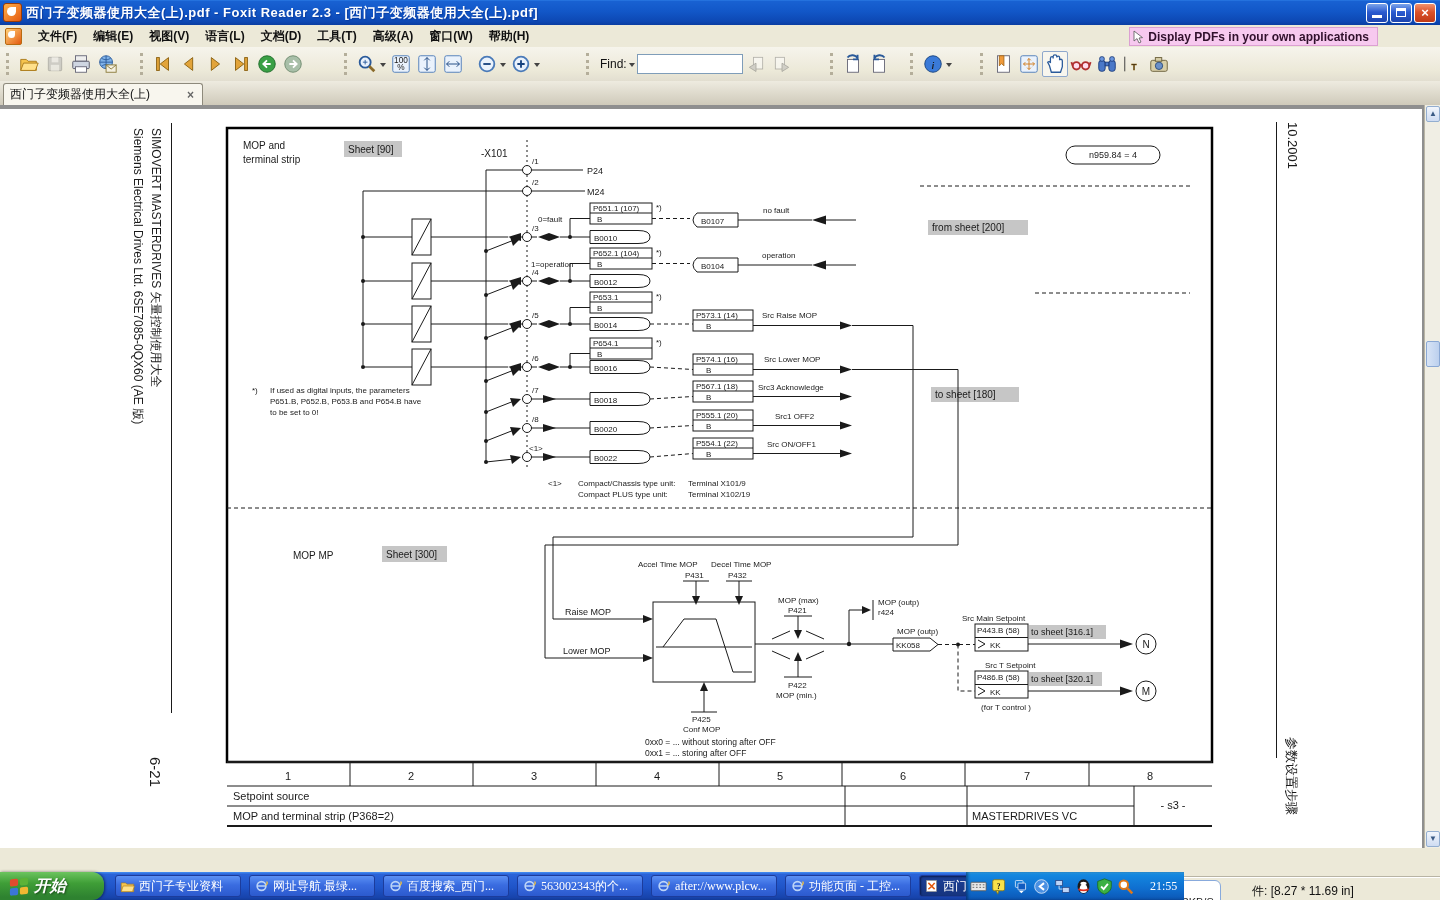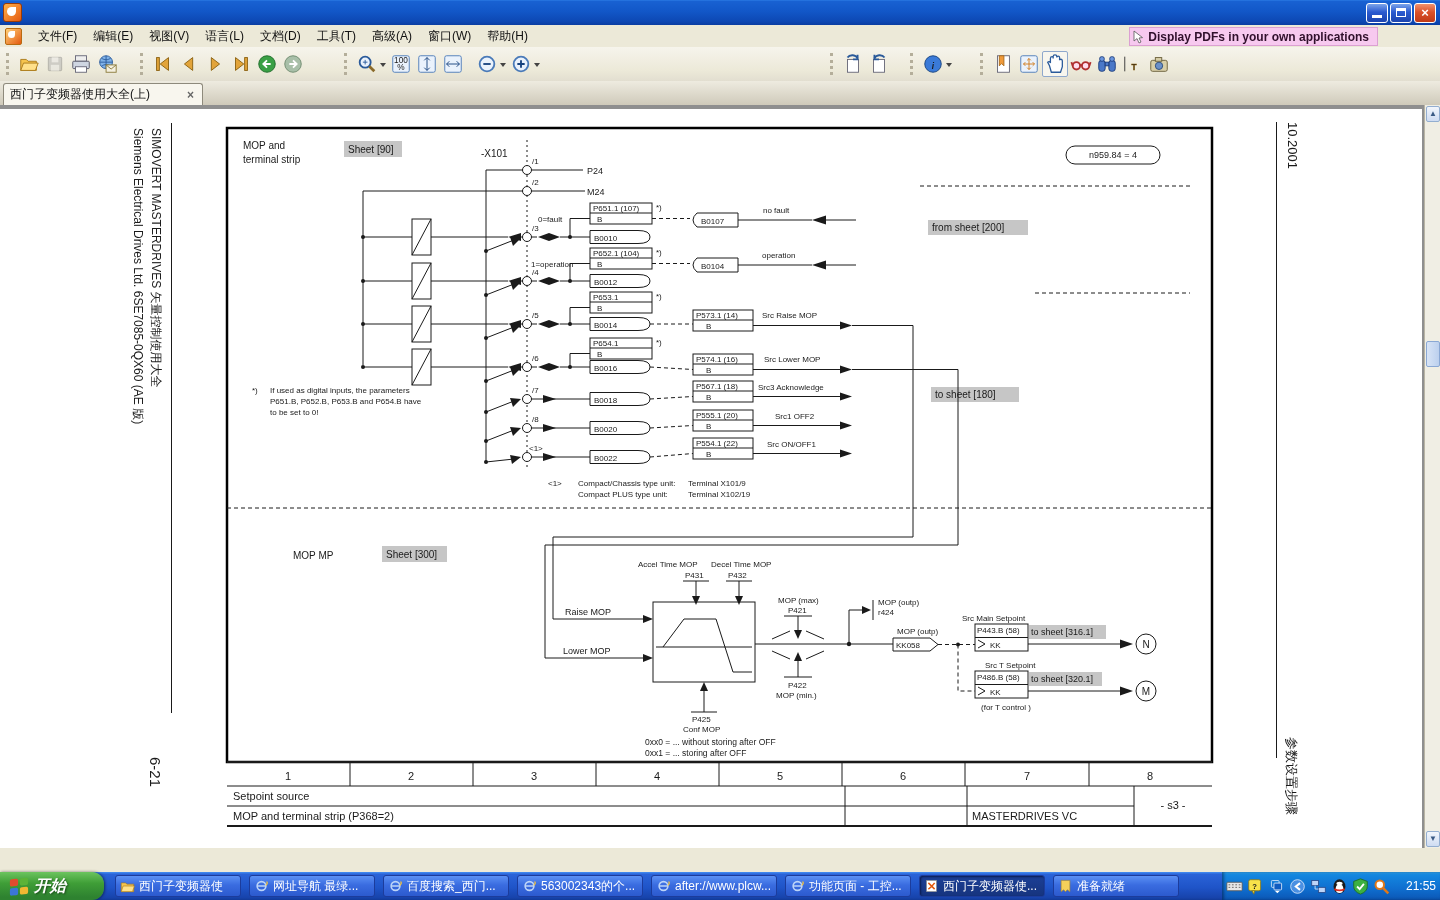--- a/index.html
+++ b/index.html
@@ -24,21 +24,21 @@
   .wbtn .mingl{display:block;margin:11px auto 0;width:10px;height:3px;background:#fff;}
   .wbtn .maxgl{display:block;margin:4px auto 0;width:10px;height:9px;border:1px solid #fff;border-top:3px solid #fff;box-sizing:border-box;background:transparent;}
   .wbtn.close{font-size:13px;font-weight:bold;line-height:17px;}
 
   
   .menubar{position:absolute;left:0;top:25px;width:1440px;height:22px;background:#ece9d8;
     border-bottom:1px solid #d8d4c4;display:flex;align-items:center;font-size:12px;color:#111;}
   .menubar .mico{width:15px;height:15px;margin:0 8px 0 5px;flex:none;border-radius:2px;
     background:linear-gradient(135deg,#ffd27a,#e4590f);border:1px solid #b86a10;position:relative;}
   .menubar .mico:after{content:"";position:absolute;left:2px;top:2px;width:7px;height:7px;border-radius:50% 0 50% 50%;background:#fff;}
-  .mitem{padding:3px 8px;white-space:nowrap;}
+  .mitem{padding:3px 8px;white-space:nowrap;font-weight:bold;}
   .banner{position:absolute;right:62px;top:2px;height:17px;background:#f7c9ef;
     border:1px solid #dba0d2;display:flex;align-items:center;padding:0 8px 0 18px;
     font-size:12px;font-weight:bold;color:#30102c;text-align:center;}
   .banner .cur{position:absolute;left:2px;top:2px;width:12px;height:14px;}
 
   
   .toolbar{position:absolute;left:0;top:47px;width:1440px;height:34px;
     background:linear-gradient(to bottom,#f6f4ec,#ece9d8 70%,#e2ded0);border-bottom:1px solid #c8c4b4;padding-left:9px;}
   .tb{position:absolute;top:4px;height:26px;display:flex;align-items:center;}
   .grip{width:3px;height:22px;margin-right:4px;border-left:3px dotted #b4ae9a;}
@@ -80,22 +80,22 @@
   .combo .drop{width:16px;height:17px;background:linear-gradient(to bottom,#eef4fc,#c8daf2);
     border-left:1px solid #7f9db9;display:flex;align-items:center;justify-content:center;}
   .combo .drop i{width:0;height:0;border:3px solid transparent;border-top:4px solid #2a4a7a;margin-top:3px;}
   .netwidget{position:absolute;left:1096px;top:2px;height:19px;background:#fff;border:1px solid #88aadc;
     border-radius:6px;display:flex;align-items:center;font-size:11px;color:#222;padding:11px 6px;gap:4px;}
   .netwidget b{font-weight:normal;}
   .sb-size{position:absolute;left:1252px;top:5px;font-size:12px;}
   .whitebox{position:absolute;left:1080px;top:4px;width:12px;height:14px;background:#fff;border:1px solid #a8a494;}
 
   
-  .taskbar{position:absolute;left:0;top:872px;width:1440px;height:28px;
-    background:linear-gradient(to bottom,#4590f2 0%,#2a63d8 8%,#1f54c8 55%,#1743ab 92%,#123a98 100%);}
+  .taskbar{position:absolute;left:0;top:872px;width:1184px;height:28px;
+    background:linear-gradient(to bottom,#4590f2 0%,#2a63d8 8%,#1f54c8 55%,#1743ab 92%,#123a98 100%);font-family:Liberation Serif, serif;}
   .startbtn{position:absolute;left:0;top:0;width:104px;height:28px;border-radius:0 12px 12px 0;
     background:linear-gradient(to bottom,#6cc45e 0%,#3f9e37 40%,#2e8230 90%);
     box-shadow:1px 0 3px rgba(0,0,0,.5);display:flex;align-items:center;color:#fff;
     font-size:16px;font-weight:bold;font-style:italic;text-shadow:1px 1px 2px #1a4a1a;}
   .taskbtn{position:absolute;top:3px;width:126px;height:22px;border-radius:3px;
     background:linear-gradient(to bottom,#5a90f4,#3a6ce0 45%,#2c5ace);
     border:1px solid #1c3c9c;box-sizing:border-box;display:flex;align-items:center;
     color:#fff;font-size:12px;padding:0 4px;gap:4px;overflow:hidden;white-space:nowrap;}
   .taskbtn.active{background:linear-gradient(to bottom,#1c3f96,#16347e);box-shadow:inset 1px 1px 2px #0a1c50;}
   .tico{width:15px;height:14px;flex:none;}
@@ -105,20 +105,21 @@
   .trayico{width:17px;height:17px;margin-left:4px;flex:none;}
   .traytime{color:#fff;font-size:12px;margin:0 8px 0 16px;}
 </style>
 </head>
 <body>
 
 <div class="window">
 
   <div class="titlebar">
     <span class="appico"></span>
+    <span class="title">西门子变频器使用大全(上).pdf - Foxit Reader 2.3 - [西门子变频器使用大全(上).pdf]</span>
     <div class="winbtns">
       <div class="wbtn">
           <span class="mingl"></span>
         </div>
       <div class="wbtn">
           <span class="maxgl"></span>
         </div>
       <div class="wbtn close">×</div>
     </div>
   </div>
@@ -247,20 +248,38 @@
           </svg>
         </span>
       <span class="caret"></span>
       <span class="tbtn">
           <svg width="22" height="22" viewBox="0 0 24 24">
             <circle cx="12" cy="12" r="8" fill="#eaf2fc" stroke="#4a7ab8" stroke-width="2"></circle>
             <path d="M8 12 h8 M12 8 v8" stroke="#16427e" stroke-width="2"></path>
           </svg>
         </span>
       <span class="caret"></span>
+    </div>
+    <div class="tb" style="left:586px">
+      <span class="grip"></span>
+      <span class="findlbl">Find:</span>
+      <span class="caret"></span>
+      <input class="findbox" value="" style="">
+      <span class="tbtn dis">
+          <svg width="20" height="20" viewBox="0 0 24 24">
+            <rect x="9" y="4" width="11" height="14" fill="#fff" stroke="#667"></rect>
+            <path d="M12 11 L4 16 l8 5 Z" fill="#9ab0d0" stroke="#556"></path>
+          </svg>
+        </span>
+      <span class="tbtn dis">
+          <svg width="20" height="20" viewBox="0 0 24 24">
+            <rect x="4" y="4" width="11" height="14" fill="#fff" stroke="#667"></rect>
+            <path d="M12 11 L20 16 l-8 5 Z" fill="#9ab0d0" stroke="#556"></path>
+          </svg>
+        </span>
     </div>
     <div class="tb" style="left:830px">
       <span class="grip"></span>
       <span class="tbtn">
           <svg width="22" height="22" viewBox="0 0 24 24">
             <rect x="6" y="7" width="12" height="14" fill="#fff" stroke="#667"></rect>
             <path d="M6 5 a6 5 0 0 1 11 1" fill="none" stroke="#2a5a9a" stroke-width="2"></path>
             <path d="M17 2 v5 h-5" fill="none" stroke="#2a5a9a" stroke-width="2"></path>
           </svg>
         </span>
@@ -803,21 +822,21 @@
             <rect x="13" y="14" width="9" height="8" rx="2" fill="#f0b832"></rect>
           </g>
       </svg>
       <span>开始</span>
     </div>
     <div class="taskbtn" style="left:115px">
       <svg class="tico" viewBox="0 0 24 22">
           <path d="M2 6 h7 l2 2 h11 v12 H2 Z" fill="#f6c44e" stroke="#a87818"></path>
           <path d="M2 20 L5 11 h18 l-3 9 Z" fill="#ffe08a" stroke="#a87818"></path>
         </svg>
-      <span>西门子变频器使</span>
+      <span>西门子专业资料</span>
     </div>
     <div class="taskbtn" style="left:249px">
       <svg class="tico" viewBox="0 0 24 22">
           <circle cx="12" cy="11" r="7" fill="none" stroke="#bcd4f8" stroke-width="2.6"></circle>
           <path d="M6 11 h12" stroke="#bcd4f8" stroke-width="2.4"></path>
           <path d="M20 4 q3 2 -1 6" stroke="#f0c040" stroke-width="2" fill="none"></path>
         </svg>
       <span>网址导航 最绿...</span>
     </div>
     <div class="taskbtn" style="left:383px">

